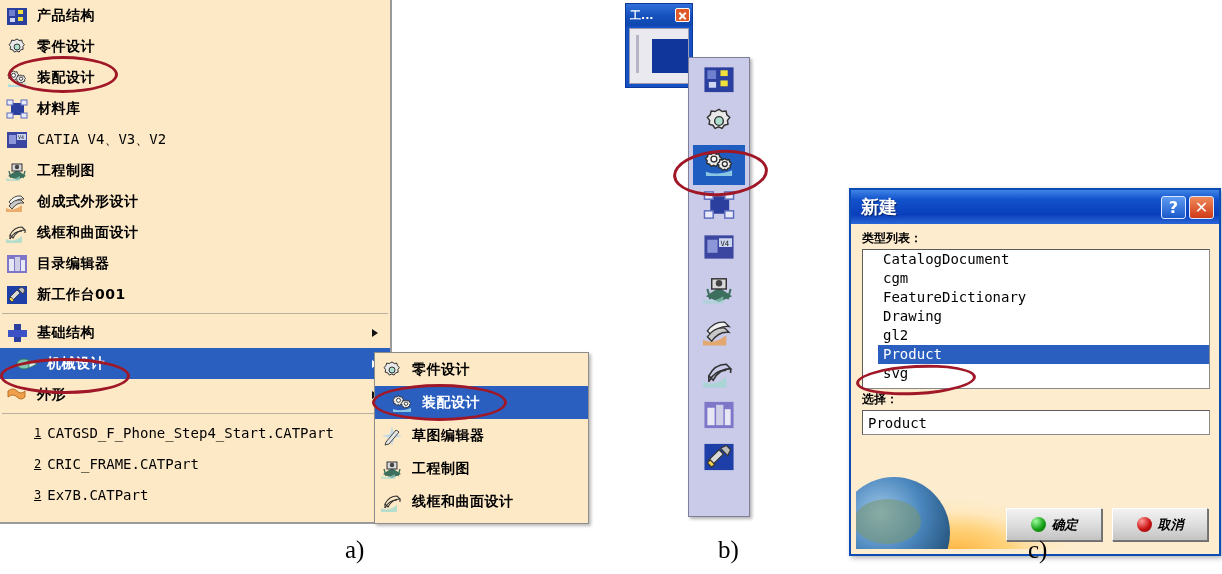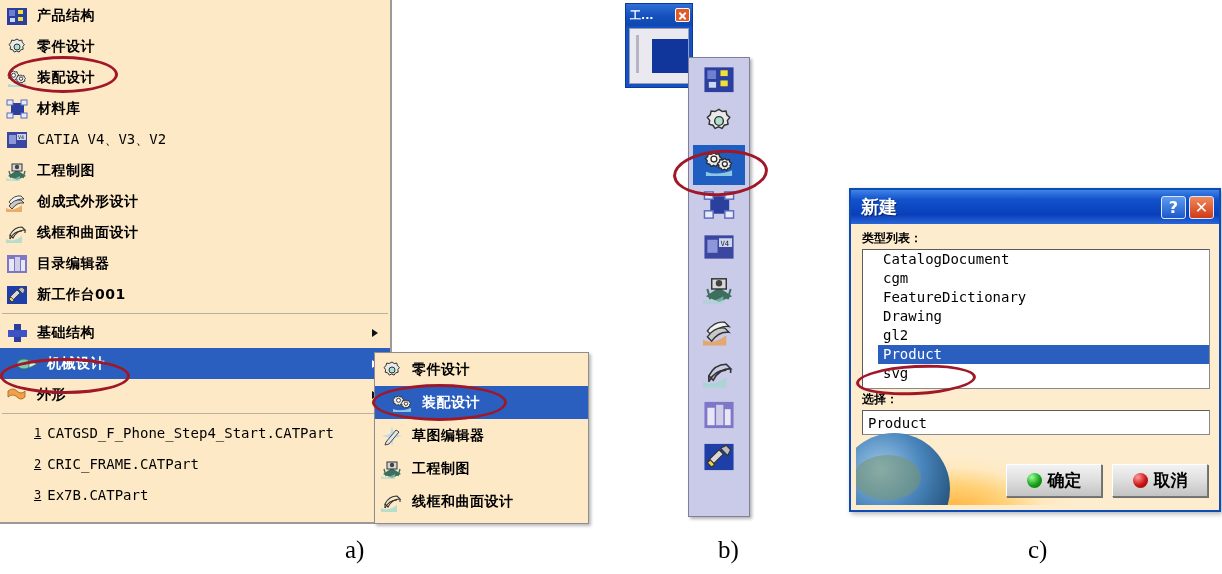--- a/index.html
+++ b/index.html
@@ -97,21 +97,21 @@
     padding:3px 0 0 0;
   }
   .tbitem{
     width:52px;height:40px;margin:0 auto 2px auto;position:relative;
     display:flex;align-items:center;justify-content:center;
   }
   .tbitem.hl{background:#1f5ec0;}
 
   
   #panel-c{
-    position:absolute;left:849px;top:188px;width:372px;height:324px;
+    position:absolute;left:849px;top:188px;width:372px;height:368px;
     border:2px solid #0d4cb4;box-sizing:border-box;background:#fdeccd;
     box-shadow:2px 2px 5px rgba(0,0,0,.3);
   }
   #dlg-title{
     height:34px;box-sizing:border-box;
     background:linear-gradient(180deg,#3f84e6 0%,#1252cc 28%,#0a3fbb 72%,#2a66d6 100%);
     display:flex;align-items:center;justify-content:space-between;padding:0 5px 0 10px;
   }
   #dlg-title .t{
     color:#fff;font-size:18px;font-weight:bold;font-family:"DejaVu Sans",sans-serif;
@@ -169,21 +169,21 @@
   .dbtn{
     width:96px;height:33px;box-sizing:border-box;
     background:linear-gradient(180deg,#f2f2f2 0%,#dedede 50%,#c3c3c3 100%);
     border:1px solid #767676;border-top-color:#ffffff;border-left-color:#ffffff;
     display:flex;align-items:center;justify-content:center;gap:6px;
     box-shadow:1px 1px 0 #6f6f6f;
   }
   .dbtn .bulb{width:15px;height:15px;border-radius:50%;}
   .dbtn .bulb.green{background:radial-gradient(circle at 32% 28%,#9cff9c,#18a018 55%,#066806 100%);}
   .dbtn .bulb.red{background:radial-gradient(circle at 32% 28%,#ff9c9c,#cc1414 55%,#7a0505 100%);}
-  .dbtn .bl{font-size:17px;font-weight:bold;color:#000;font-family:"DejaVu Sans",sans-serif;}
+  .dbtn .bl{font-size:13px;font-weight:bold;color:#000;font-family:"DejaVu Sans",sans-serif;font-style:italic;}
 
   
   .caption{
     position:absolute;top:536px;font-family:"Liberation Serif","DejaVu Serif",serif;
     font-size:25px;color:#000;
   }
   #cap-a{left:345px;}
   #cap-b{left:718px;}
   #cap-c{left:1028px;}
 

